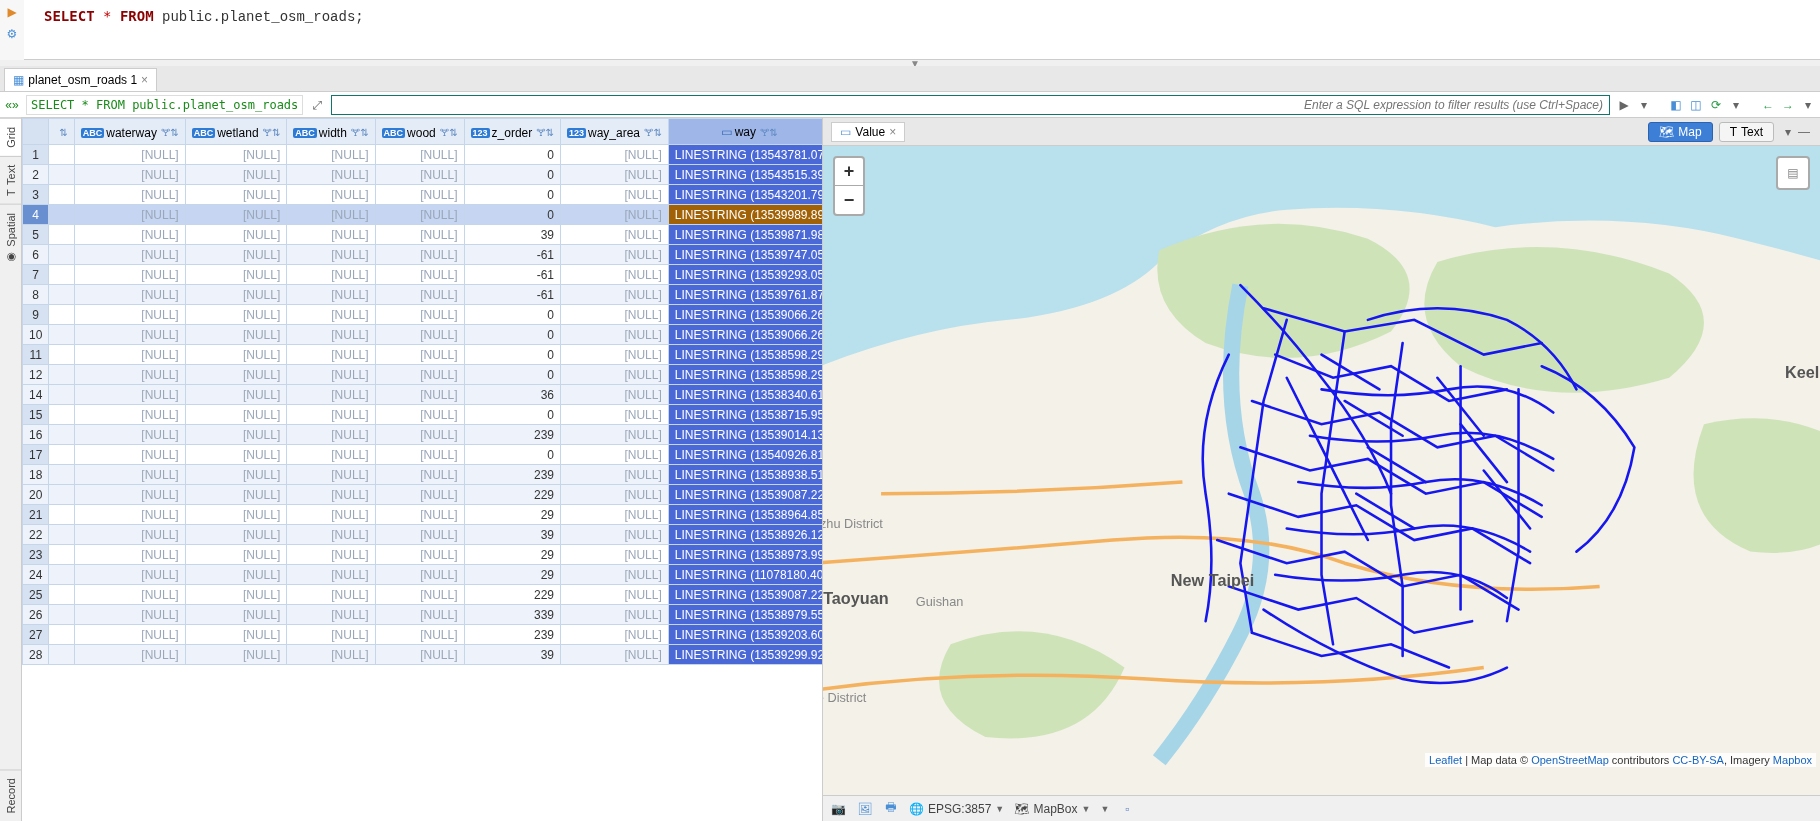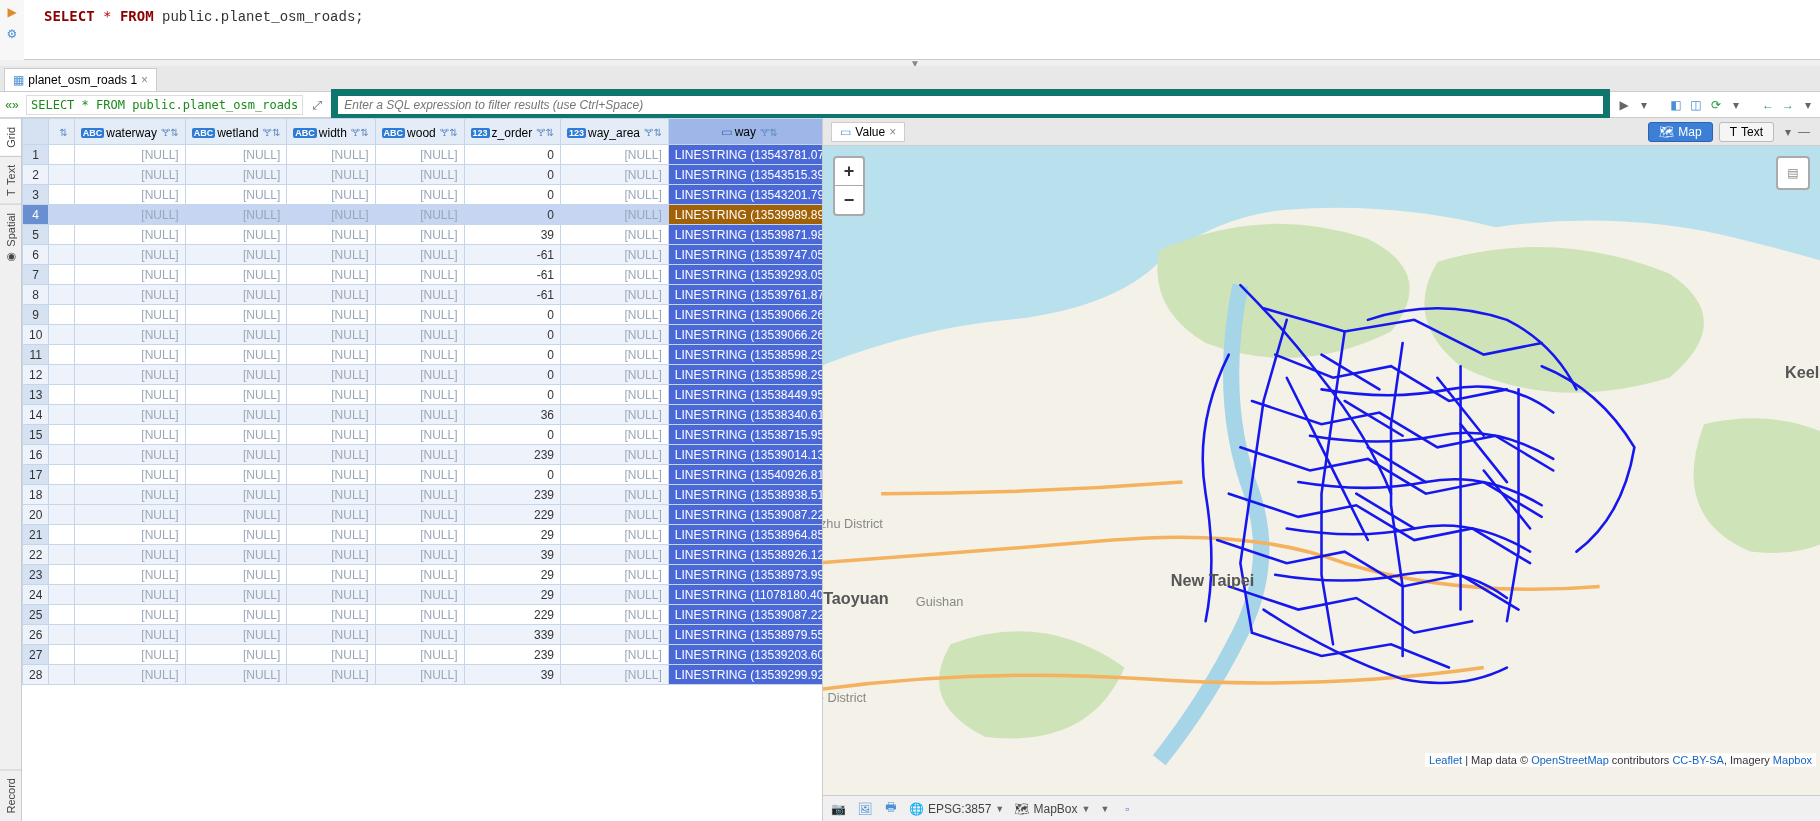--- a/index.html
+++ b/index.html
@@ -7,21 +7,21 @@
   .topbar-icons { position: absolute; left: 0; top: 0; width: 24px; height: 60px; background: #f7f7f7; display: flex; flex-direction: column; align-items: center; gap: 6px; padding-top: 4px; }
   .sql-editor { position: absolute; left: 24px; top: 0; right: 0; height: 60px; background: #ffffff; padding: 8px 20px; font-family: Consolas, monospace; font-size: 14px; border-bottom: 1px solid #ccc; }
   .kw { color: #8b0000; font-weight: bold; }
   .star { color: #c00000; }
   .plain { color: #333; font-family: Liberation Mono, monospace; }
   .tabs-bar { position: absolute; left: 0; top: 66px; right: 0; height: 26px; background: #e8e8e8; border-bottom: 1px solid #ccc; display: flex; align-items: end; }
   .tab { display:inline-flex; align-items:center; gap:4px; padding:4px 8px; background:#fff; border:1px solid #ccc; border-bottom:none; font-size:12px; margin-left:4px; }
   .tab .close { cursor: pointer; color:#888; }
   .filter-bar { position:absolute; left:0; top:92px; right:0; height:26px; background:#fff; border-bottom:1px solid #ccc; display:flex; align-items:center; gap:6px; padding:0 4px; }
   .filter-bar .sql-chip { color:#1a8a1a; font-family:Consolas,monospace; font-size:12px; border:1px solid #ddd; padding:2px 4px; }
-  .filter-bar input { flex:1; border:7px solid #0f766e; padding:2px 6px; font-style:italic; color:#888; font-size:12px; }
+  .filter-bar input { flex:1; border:1px solid #0f766e; padding:2px 6px; font-style:italic; color:#888; font-size:12px;text-align:right; }
   .filter-bar .end-icons { display:flex; gap:4px; align-items:center; margin-left:auto; }
   .main { position:absolute; left:0; top:118px; bottom:0; right:0; display:flex; }
   .vtabs { width:22px; background:#f0f0f0; border-right:1px solid #ccc; display:flex; flex-direction:column; }
   .vtab { writing-mode: vertical-rl; transform: rotate(180deg); padding:8px 2px; font-size:11px; color:#444; border-bottom:1px solid #ccc; text-align:center; display:flex; align-items:center; gap:4px; }
   .vtab.active { background:#fff; }
   .grid-wrap { flex:1; overflow:hidden; background:#fff; max-width:800px; }
   table { border-collapse:collapse; width:100%; font-size:12px; }
   th, td { border:1px solid #c5d5ea; padding:2px 6px; height:20px; white-space:nowrap; }
   thead th { background:#e4ecf7; font-weight:normal; position:relative; }
   thead th .col-label { display:inline-flex; align-items:center; gap:2px; }
@@ -284,31 +284,20 @@
             <td class="rownum">12</td>
             <td></td>
             <td class="null">[NULL]</td>
             <td class="null">[NULL]</td>
             <td class="null">[NULL]</td>
             <td class="null">[NULL]</td>
             <td class="num">0</td>
             <td class="null">[NULL]</td>
             <td class="way">LINESTRING (13538598.29</td>
           </tr>
-          <tr>
-            <td class="rownum">13</td>
-            <td></td>
-            <td class="null">[NULL]</td>
-            <td class="null">[NULL]</td>
-            <td class="null">[NULL]</td>
-            <td class="null">[NULL]</td>
-            <td class="num">0</td>
-            <td class="null">[NULL]</td>
-            <td class="way">LINESTRING (13538449.95</td>
-          </tr>
           <tr class="alt">
             <td class="rownum">14</td>
             <td></td>
             <td class="null">[NULL]</td>
             <td class="null">[NULL]</td>
             <td class="null">[NULL]</td>
             <td class="null">[NULL]</td>
             <td class="num">36</td>
             <td class="null">[NULL]</td>
             <td class="way">LINESTRING (13538340.61</td>

